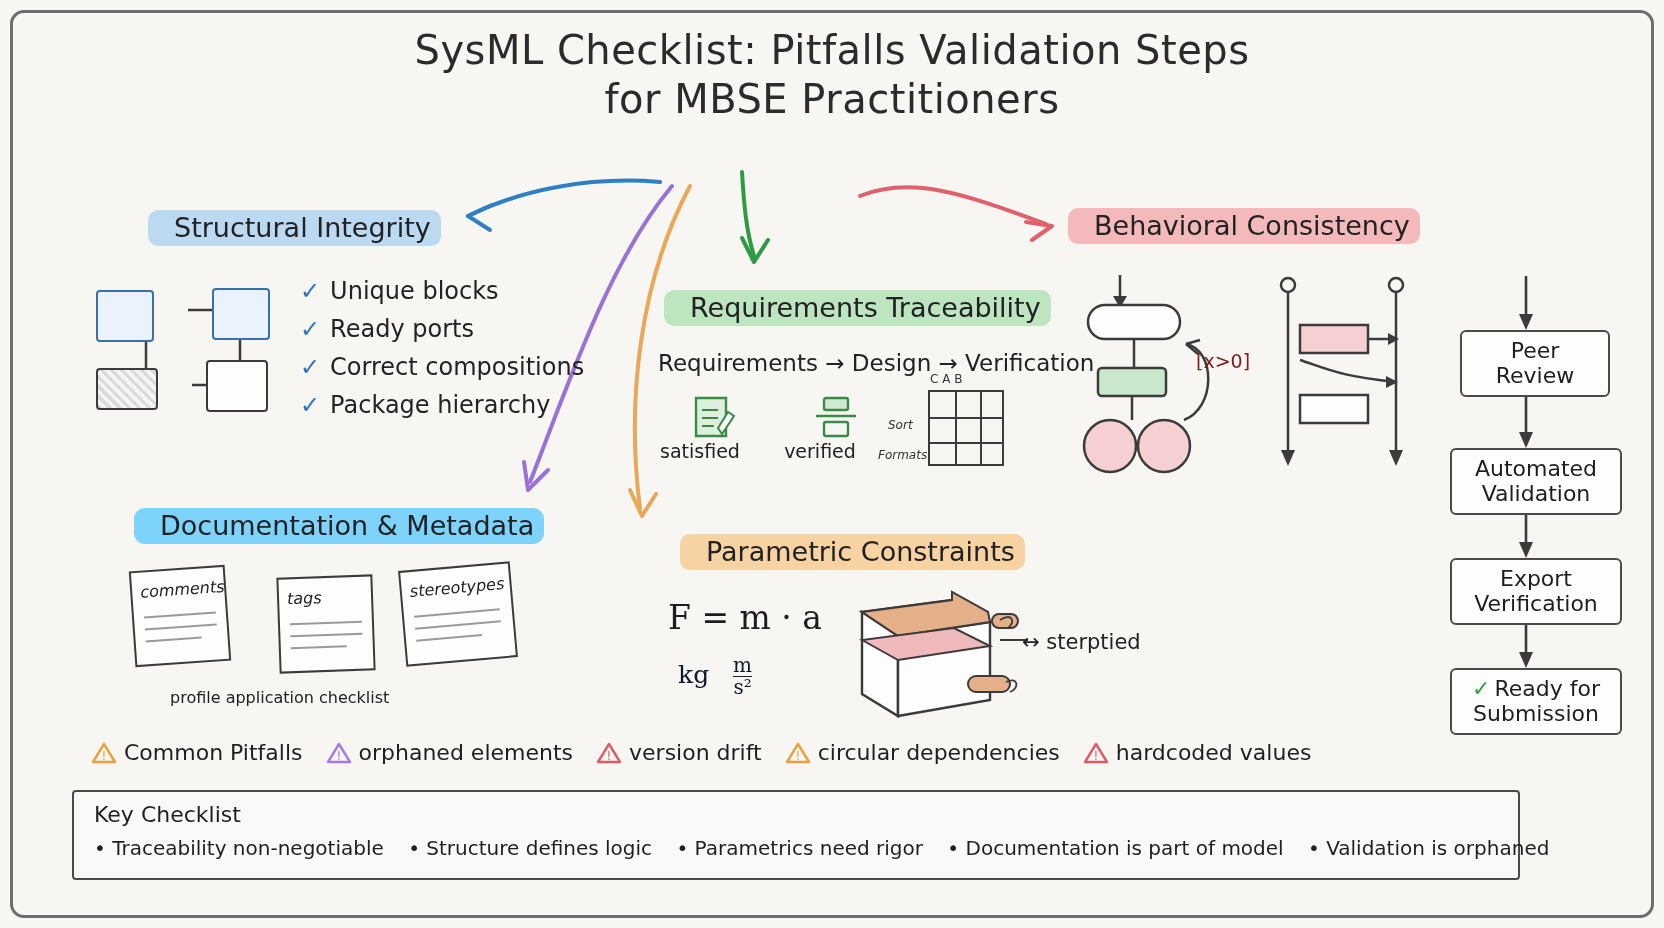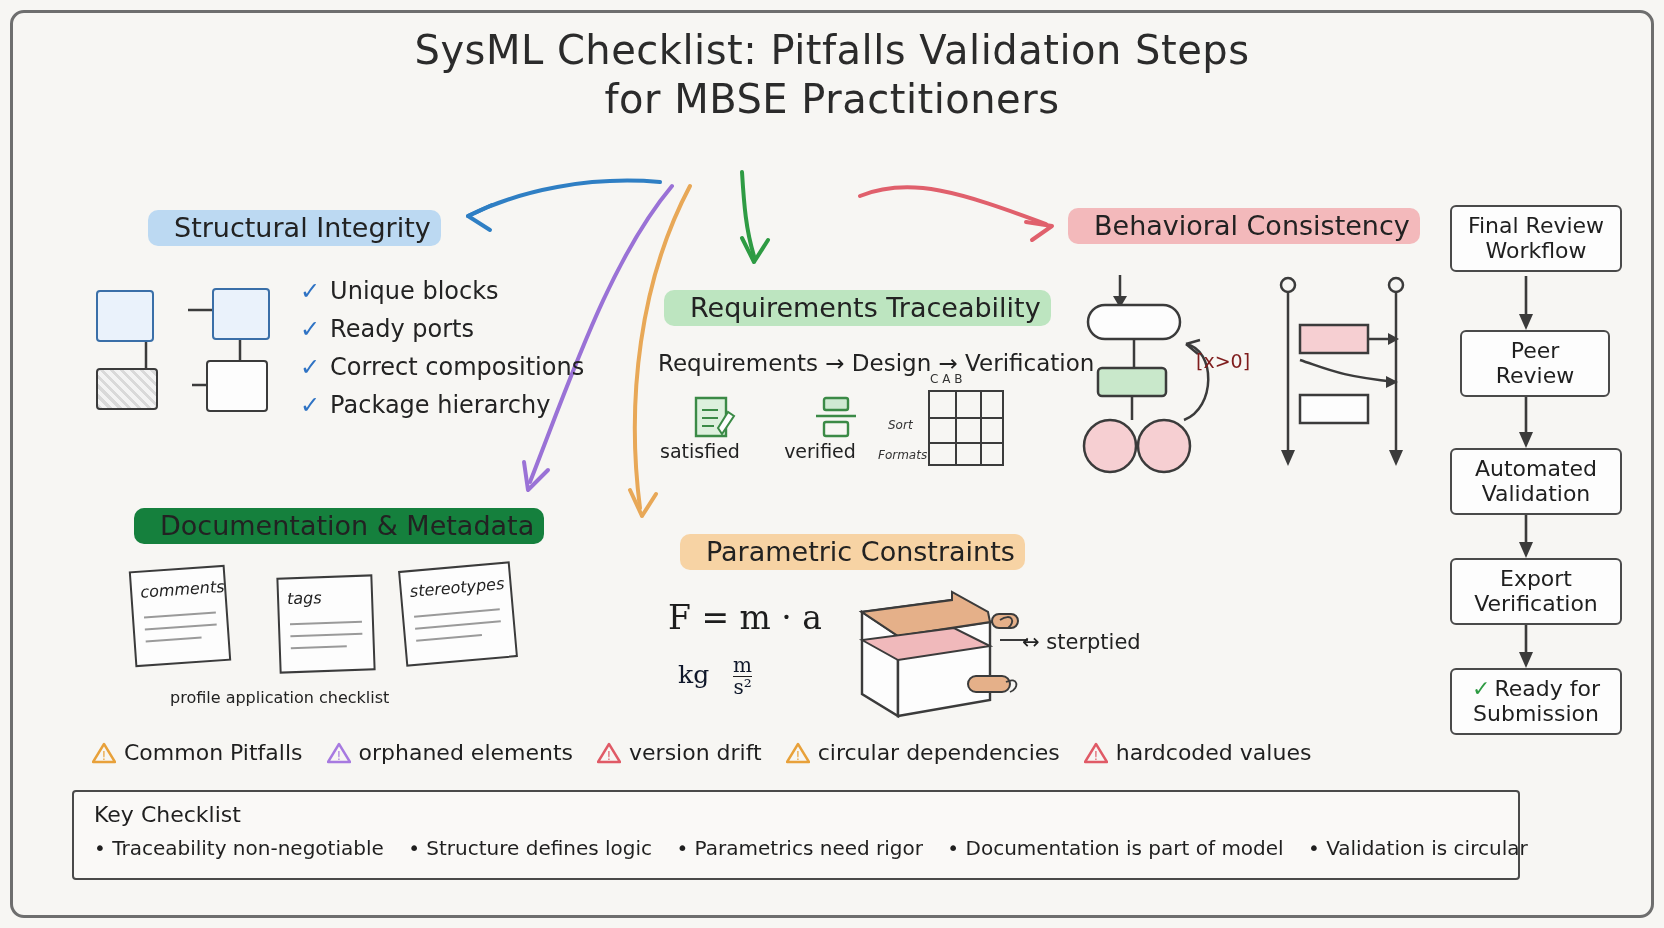--- a/index.html
+++ b/index.html
@@ -48,21 +48,21 @@
   }
   .sec-head {
     position: absolute;
     font-size: 27px;
     color: #222;
     white-space: nowrap;
   }
   .hl-blue   { background: #bcd9f2; }
   .hl-green  { background: #bde5c0; }
   .hl-red    { background: #f3b9bb; }
-  .hl-purple { background: #15803d; }
+  .hl-purple { background: #7dd3fc; border-radius: 11px; }
   .hl-orange { background: #f7d3a4; }
 
   .check-list {
     position: absolute;
     left: 300px;
     top: 272px;
     font-size: 24px;
     color: #232323;
     line-height: 38px;
   }
@@ -501,28 +501,24 @@
     </span>
   </div>
 
   <div class="takeaways">
     <div class="tk-title">Key Checklist</div>
     <div class="tk-items">
       <span>• Traceability non-negotiable</span>
       <span>• Structure defines logic</span>
       <span>• Parametrics need rigor</span>
       <span>• Documentation is part of model</span>
-      <span>• Validation is circular</span>
+      <span>• Validation is orphaned</span>
     </div>
   </div>
 
-  <div class="wf-box wf-final">
-    <div>Final Review</div>
-    <div>Workflow</div>
-  </div>
   <div class="wf-box wf-peer">
     <div>Peer</div>
     <div>Review</div>
   </div>
   <div class="wf-box wf-auto">
     <div>Automated</div>
     <div>Validation</div>
   </div>
   <div class="wf-box wf-exp">
     <div>Export</div>

